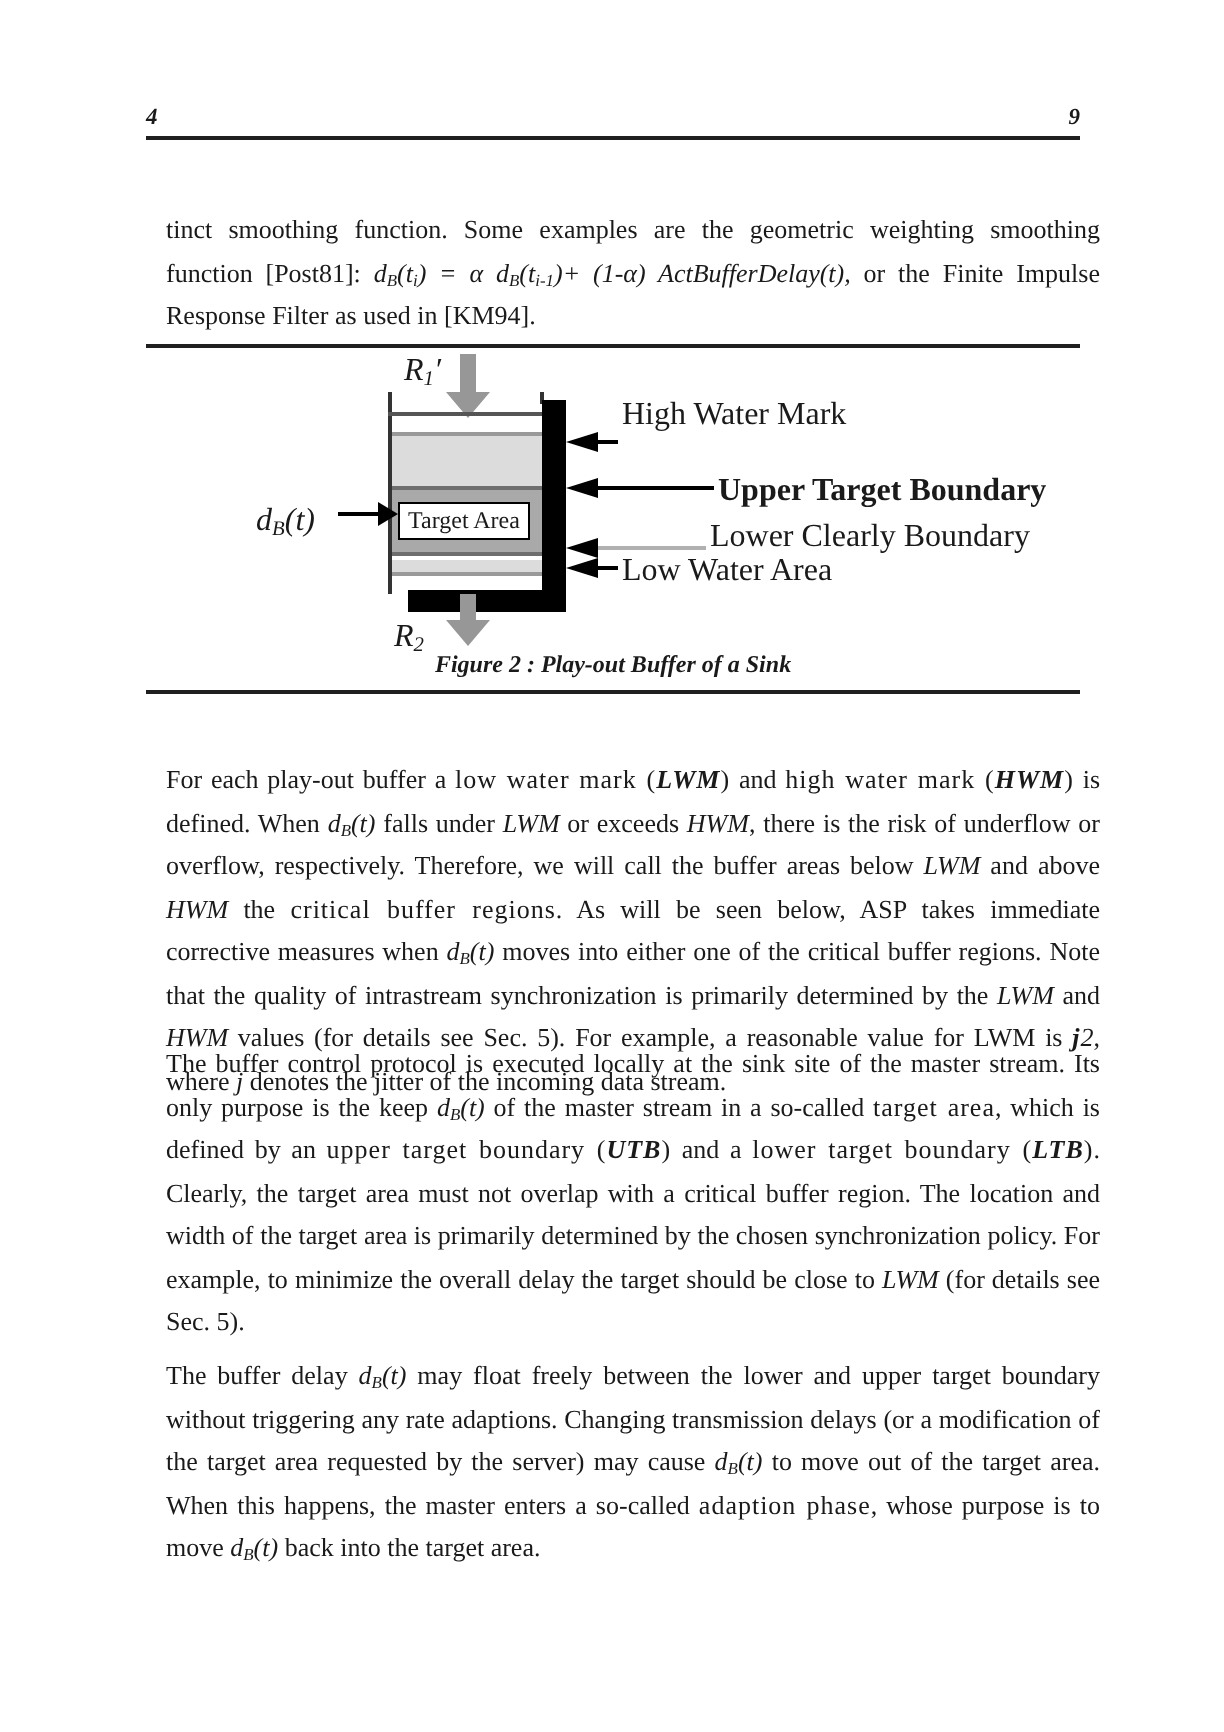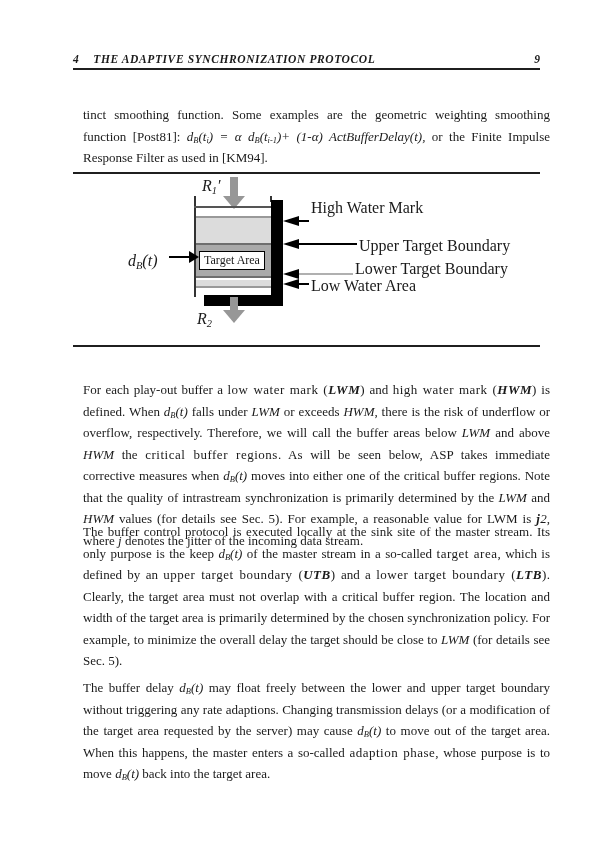--- a/index.html
+++ b/index.html
@@ -47,21 +47,20 @@
     font-size:12px;font-weight:bold;font-style:italic;
   }
 </style>
 </head>
 <body>
 
 <div class="page">
 
   <div class="header">
     <span class="sec">4</span>
-    <span class="ttl">THE ADAPTIVE SYNCHRONIZATION PROTOCOL</span>
     <span class="pageno">9</span>
   </div>
   <div class="rule hdr"></div>
 
   <p class="body intro"><span>tinct smoothing function. Some examples are the geometric weighting smoothing function [Post81]: </span><span class="st-i">d</span><sub class="st-i">B</sub><span class="st-i">(t</span><sub class="st-i">i</sub><span class="st-i">) =  α </span><span class="st-i">d</span><sub class="st-i">B</sub><span class="st-i">(t</span><sub class="st-i">i-1</sub><span class="st-i">)+ (1-α) </span><span class="st-i">ActBufferDelay(t),</span><span> or the Finite Impulse Response Filter as used in [KM94].</span></p>
 
   <div class="rule figtop"></div>
 
   <div class="fig-label" style="left:202px;top:177px;"><span class="st-i">R</span><sub class="st-i">1</sub><span class="st-i">′</span></div>
   <div class="shape" style="left:230px;top:177px;width:8px;height:20px;background:#979797;"></div>
@@ -87,29 +86,30 @@
   <div class="fig-label" style="left:128px;top:252px;text-align:right;"><span class="st-i">d</span><sub class="st-i">B</sub><span class="st-i">(t)</span></div>
   <div class="shape" style="left:169px;top:256px;width:22px;height:2px;background:#000;"></div>
   <div class="shape tri-right" style="left:189px;top:251px;"></div>
 
   <div class="shape tri-left" style="left:283px;top:216px;"></div>
   <div class="shape" style="left:299px;top:220px;width:10px;height:1.5px;background:#000;"></div>
   <div class="fig-label" style="left:311px;top:199px;">High Water Mark</div>
 
   <div class="shape tri-left" style="left:283px;top:239px;"></div>
   <div class="shape" style="left:299px;top:243px;width:58px;height:1.5px;background:#000;"></div>
-  <div class="fig-label" style="left:359px;top:237px;">Upper Target Boundary</div>
+  <div class="fig-label" style="left:359px;top:237px;font-weight:bold;">Upper Target Boundary</div>
 
   <div class="shape tri-left" style="left:283px;top:269px;"></div>
   <div class="shape" style="left:299px;top:273px;width:54px;height:1.5px;background:#b0b0b0;"></div>
-  <div class="fig-label" style="left:355px;top:260px;">Lower Target Boundary</div>
+  <div class="fig-label" style="left:355px;top:260px;">Lower Clearly Boundary</div>
 
   <div class="shape tri-left" style="left:283px;top:279px;"></div>
   <div class="shape" style="left:299px;top:283px;width:10px;height:1.5px;background:#000;"></div>
   <div class="fig-label" style="left:311px;top:277px;">Low Water Area</div>
 
+  <div class="caption">Figure 2 : Play-out Buffer of a Sink</div>
   <div class="rule figbot"></div>
 
   <p class="body p1"><span>For each play-out buffer a </span><span class="st-b">low water mark (</span><span class="st-bi">LWM</span><span class="st-b">)</span><span> and </span><span class="st-b">high water mark (</span><span class="st-bi">HWM</span><span class="st-b">)</span><span> is defined. When </span><span class="st-i">d</span><sub class="st-i">B</sub><span class="st-i">(t)</span><span> falls under </span><span class="st-i">LWM</span><span> or exceeds </span><span class="st-i">HWM</span><span>, there is the risk of underflow or overflow, respectively. Therefore, we will call the buffer areas below </span><span class="st-i">LWM</span><span> and above </span><span class="st-i">HWM</span><span> the </span><span class="st-b">critical buffer regions</span><span>. As will be seen below, ASP takes immediate corrective measures when </span><span class="st-i">d</span><sub class="st-i">B</sub><span class="st-i">(t)</span><span> moves into either one of the critical buffer regions. Note that the quality of intrastream synchronization is primarily determined by the </span><span class="st-i">LWM</span><span> and </span><span class="st-i">HWM</span><span> values (for details see Sec. 5). For example, a reasonable value for LWM is </span><span class="st-bi">j</span><span class="st-i">2</span><span>, where </span><span class="st-i">j</span><span> denotes the jitter of the incoming data stream.</span></p>
   <p class="body p2"><span>The buffer control protocol is executed locally at the sink site of the master stream. Its only purpose is the keep </span><span class="st-i">d</span><sub class="st-i">B</sub><span class="st-i">(t)</span><span> of the master stream in a so-called </span><span class="st-b">target area</span><span>, which is defined by an </span><span class="st-b">upper target boundary (</span><span class="st-bi">UTB</span><span class="st-b">)</span><span> and a </span><span class="st-b">lower target boundary (</span><span class="st-bi">LTB</span><span class="st-b">)</span><span>. Clearly, the target area must not overlap with a critical buffer region. The location and width of the target area is primarily determined by the chosen synchronization policy. For example, to minimize the overall delay the target should be close to </span><span class="st-i">LWM</span><span> (for details see Sec. 5).</span></p>
   <p class="body p3"><span>The buffer delay </span><span class="st-i">d</span><sub class="st-i">B</sub><span class="st-i">(t)</span><span> may float freely between the lower and upper target boundary without triggering any rate adaptions. Changing transmission delays (or a modification of the target area requested by the server) may cause </span><span class="st-i">d</span><sub class="st-i">B</sub><span class="st-i">(t)</span><span> to move out of the target area. When this happens, the master enters a so-called </span><span class="st-b">adaption phase</span><span>, whose purpose is to move </span><span class="st-i">d</span><sub class="st-i">B</sub><span class="st-i">(t)</span><span> back into the target area.</span></p>
 
 </div>
 
 </body></html>

